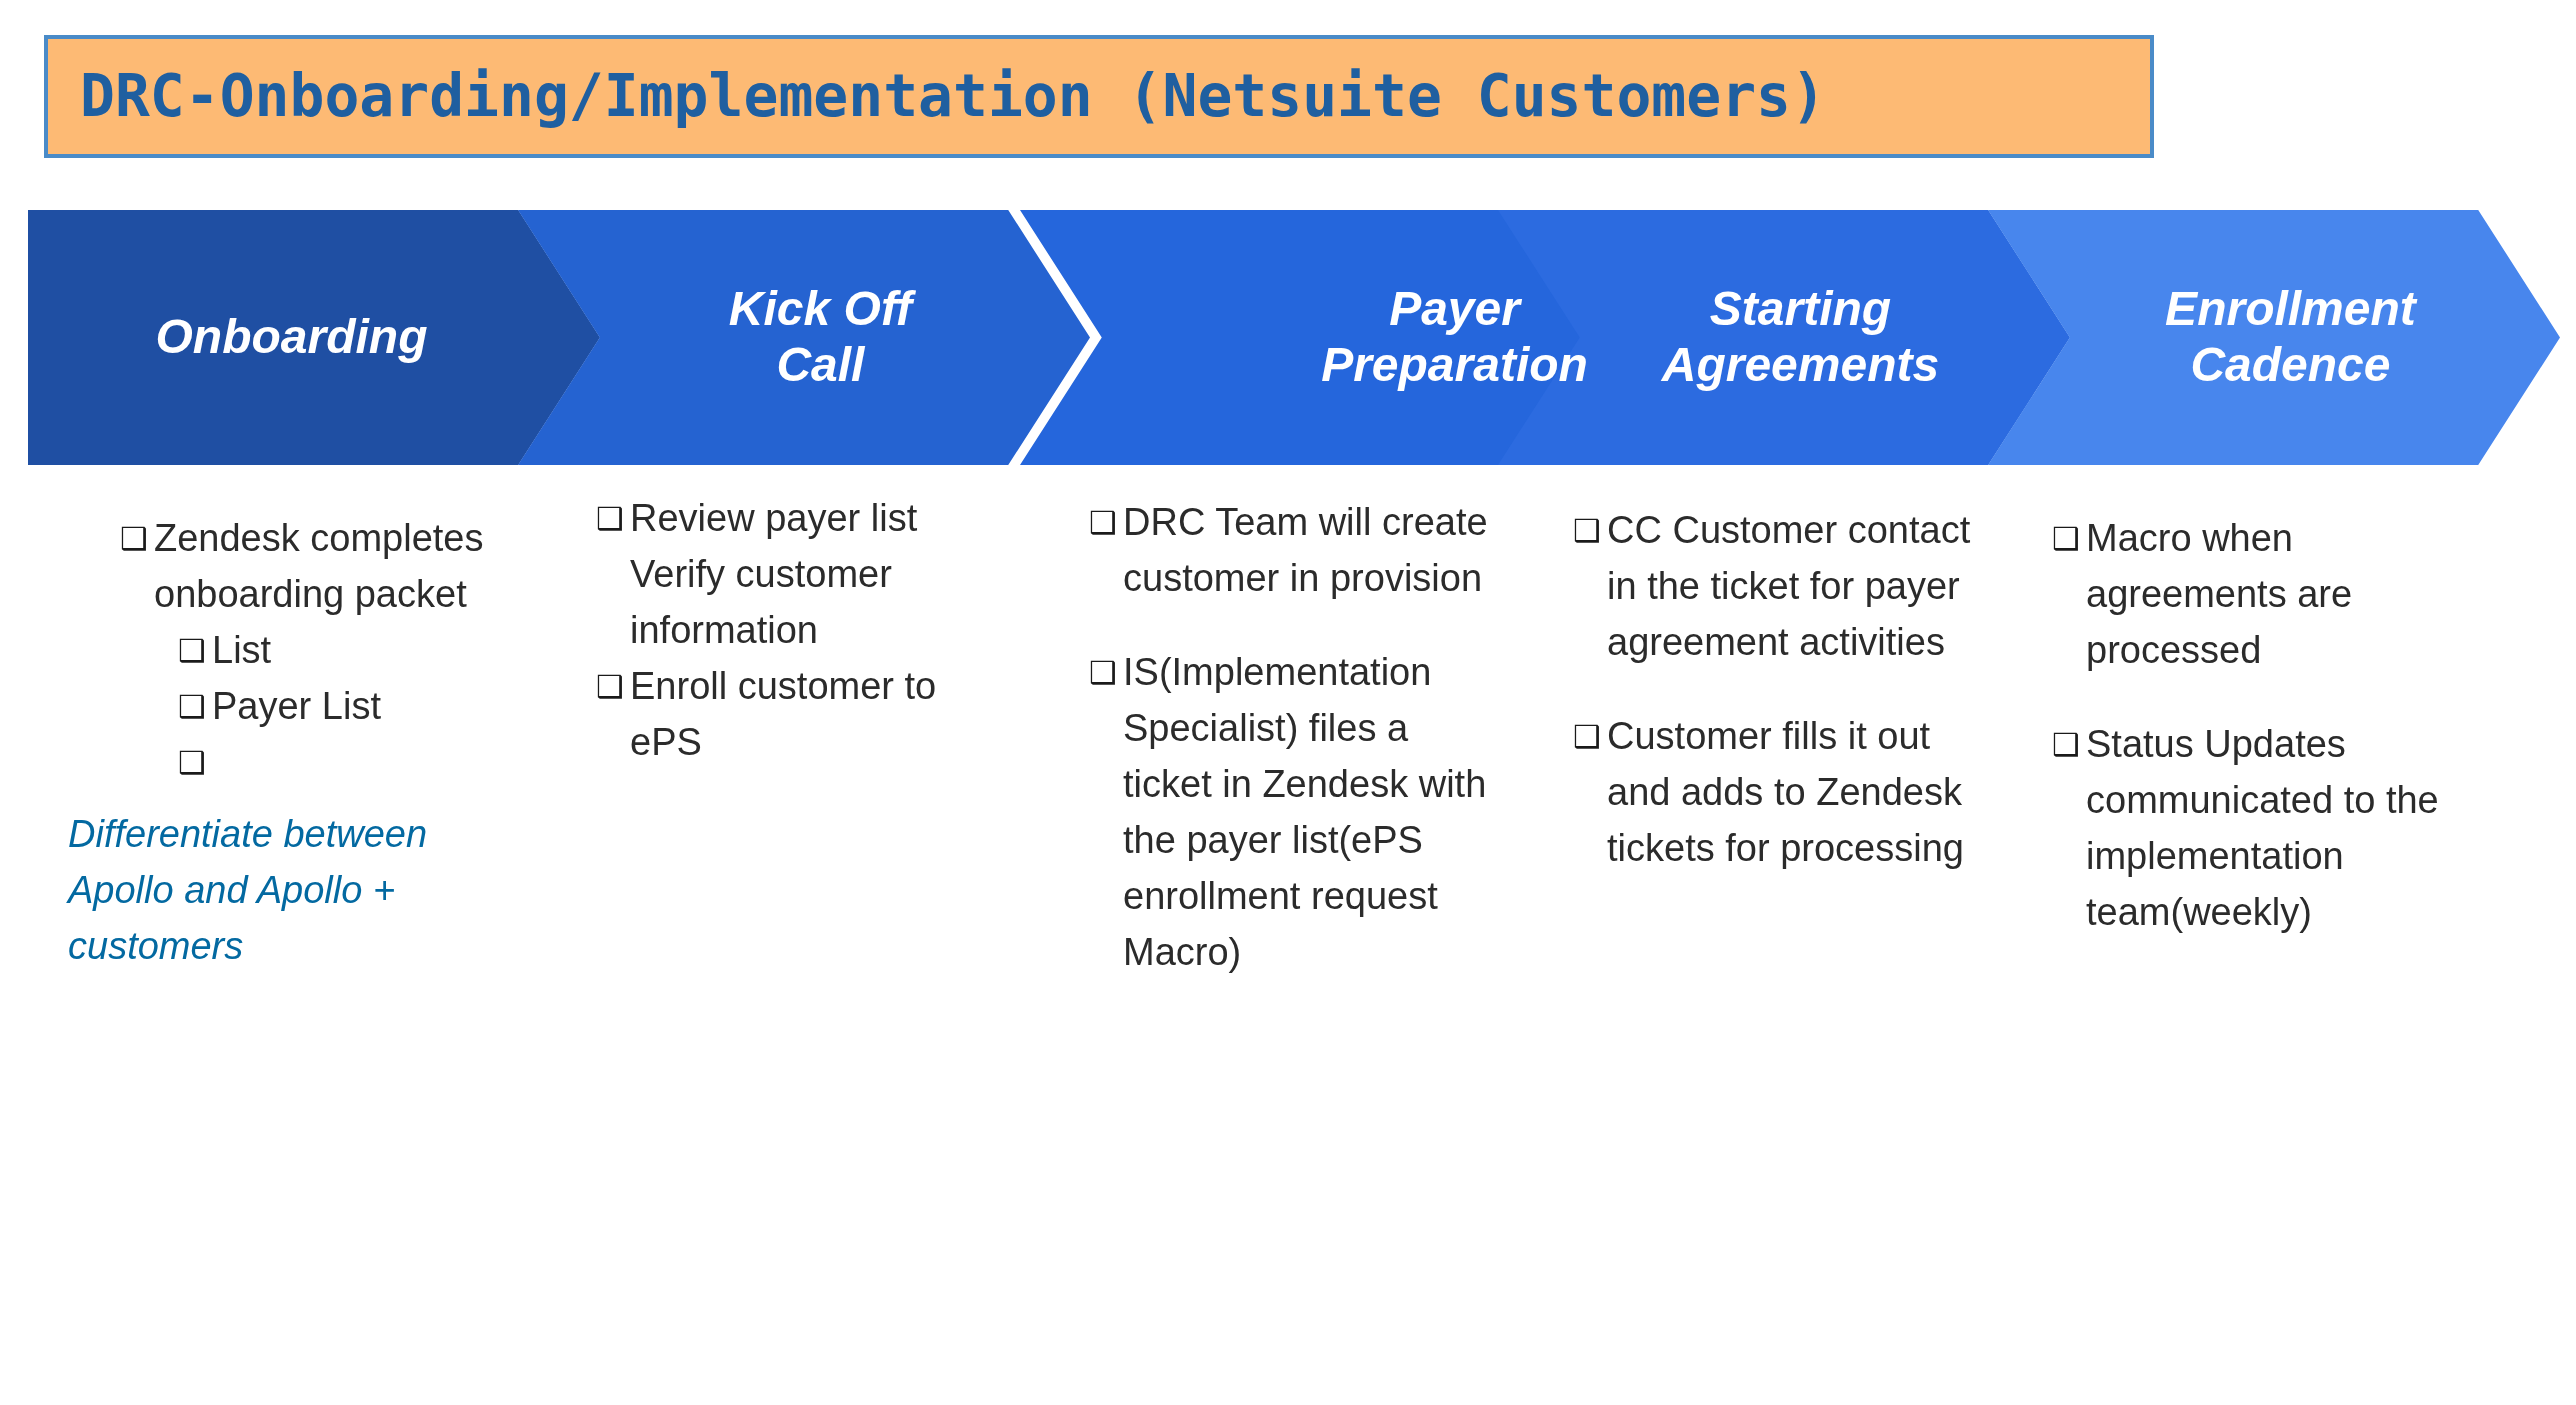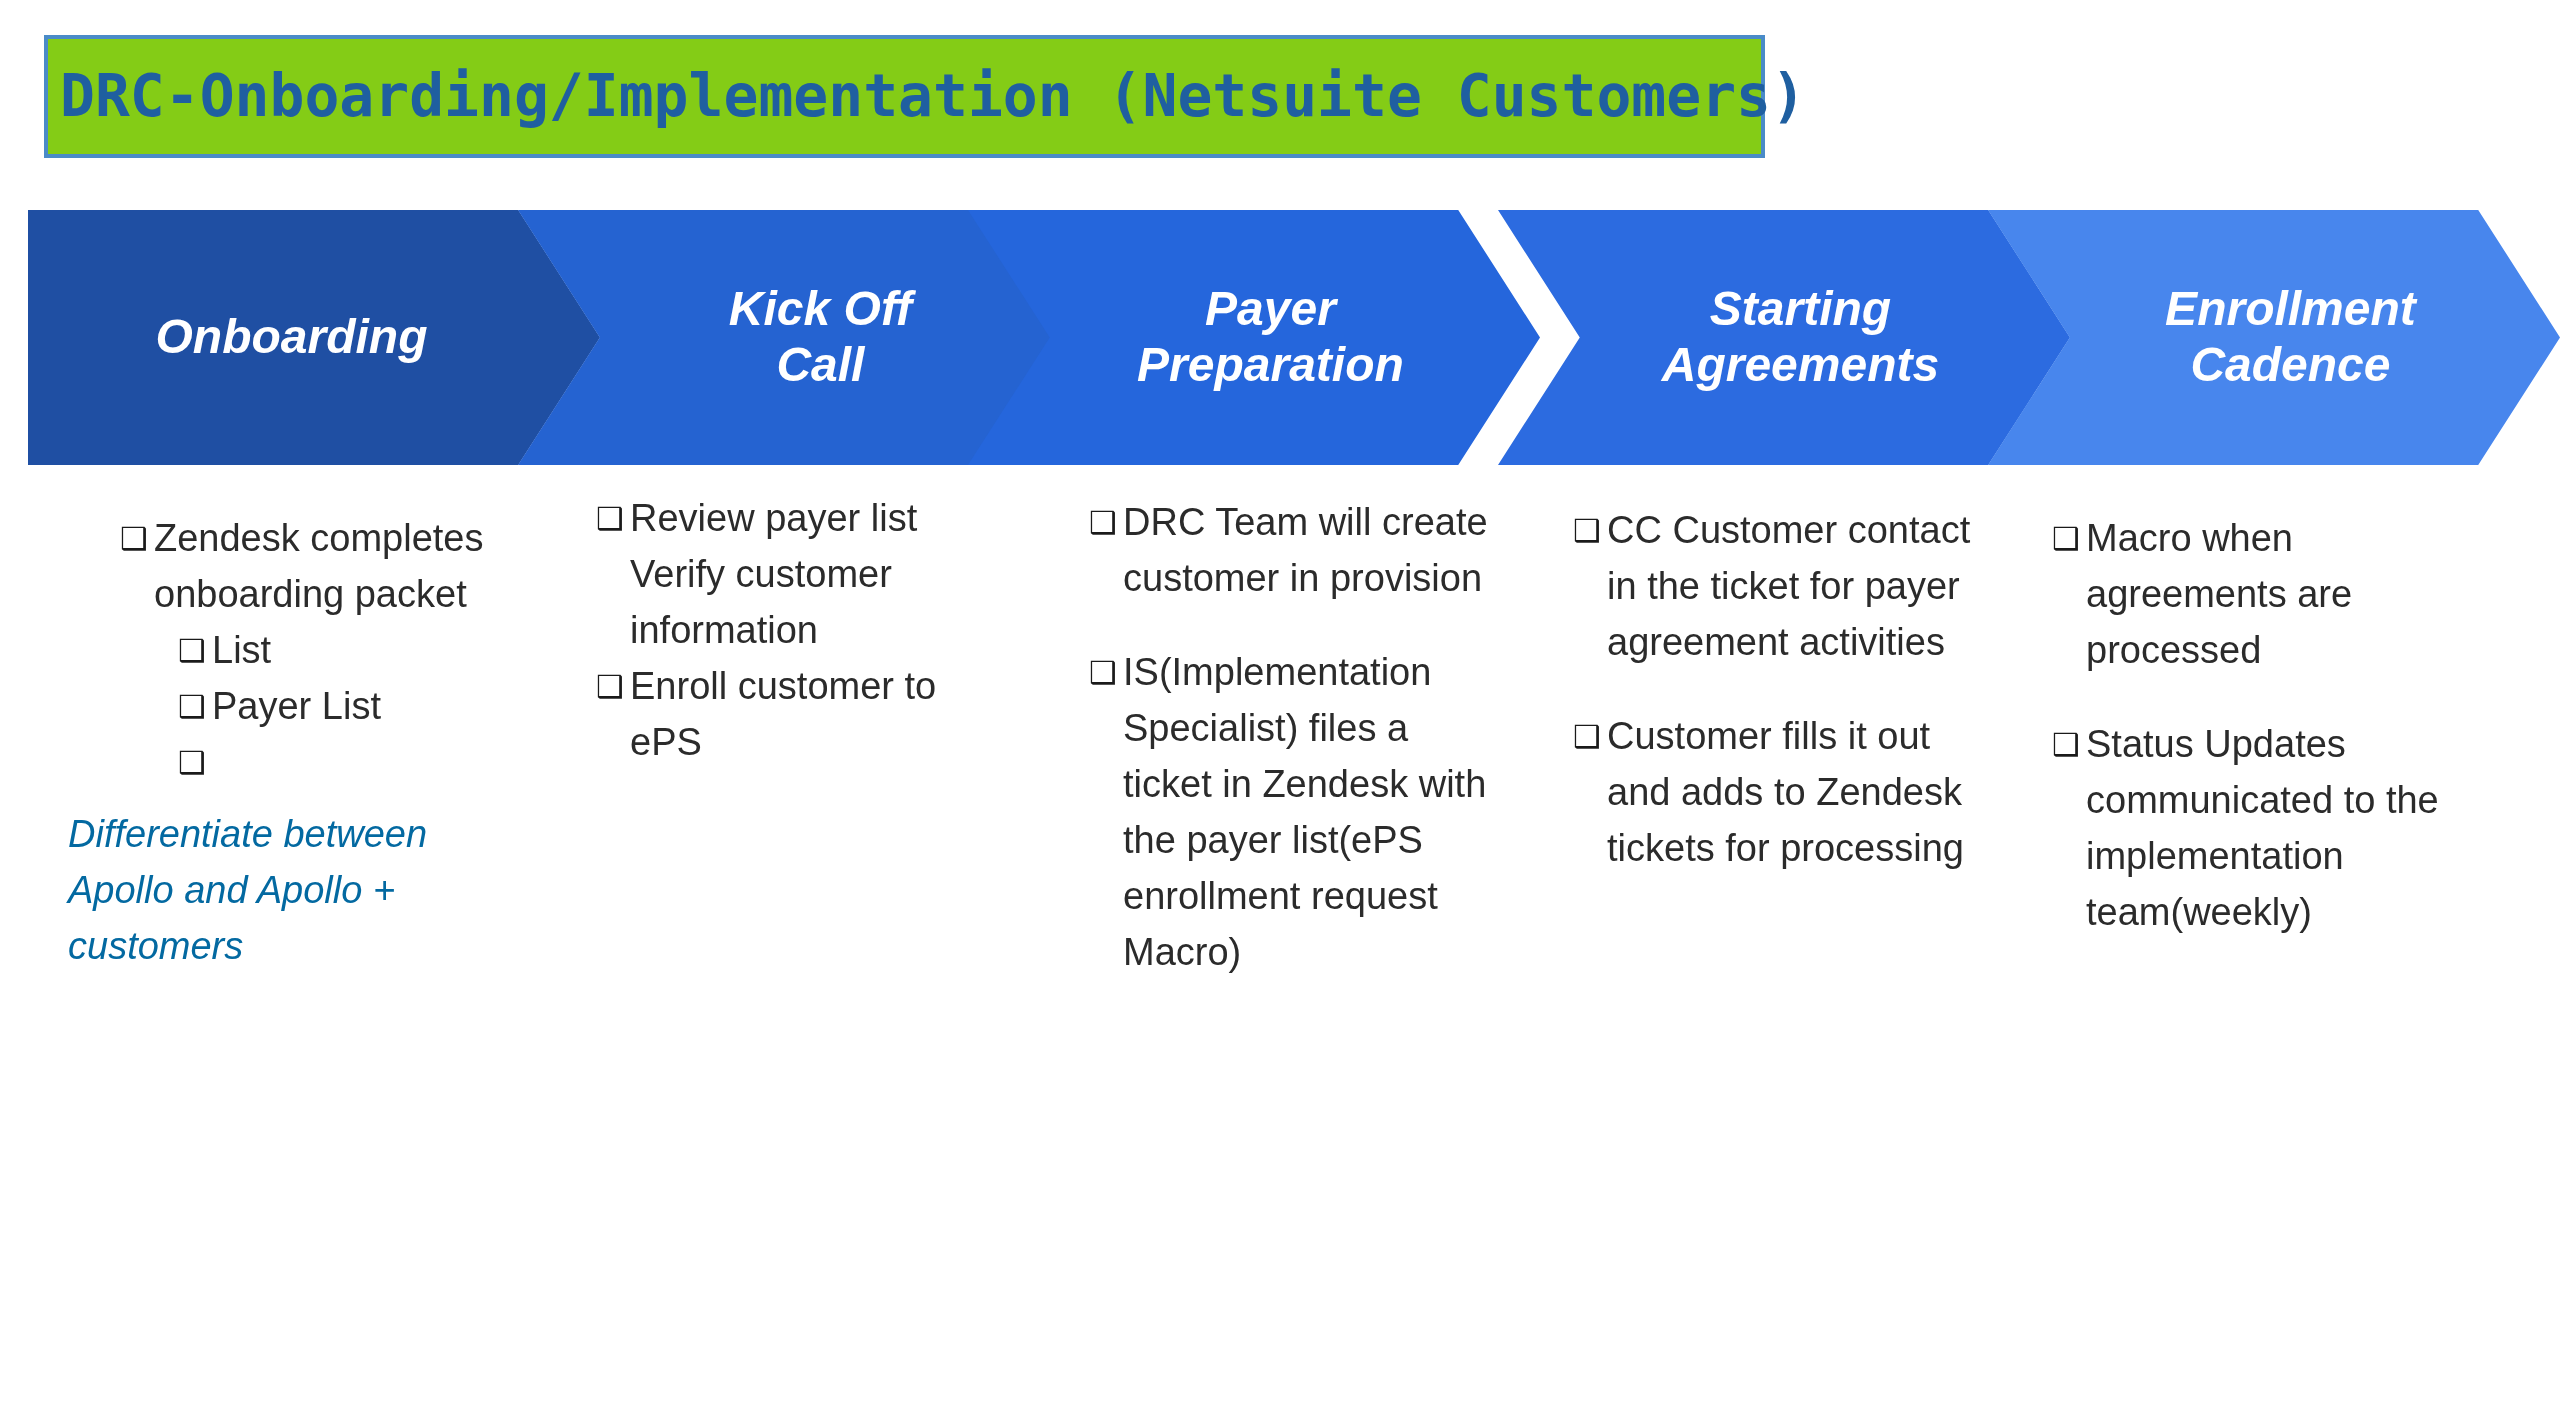--- a/index.html
+++ b/index.html
@@ -15,28 +15,28 @@
     overflow: hidden;
     font-family: "Liberation Sans", "DejaVu Sans", sans-serif;
     -webkit-font-smoothing: antialiased;
   }
 
   
   #title-box {
     position: absolute;
     left: 44px;
     top: 35px;
-    width: 1721px;
+    width: 2110px;
     height: 123px;
     box-sizing: border-box;
-    background: #84cc16;
+    background: #fdba74;
     border: 4px solid #4A8BC8;
     display: flex;
     align-items: center;
-    padding-left: 12px;
+    padding-left: 32px;
   }
   #title-text {
     font-family: "DejaVu Sans Mono", "Liberation Mono", monospace;
     font-weight: bold;
     font-size: 58px;
     line-height: 1.1;
     color: #1F5FA0;
     letter-spacing: 0px;
     white-space: nowrap;
   }
@@ -130,21 +130,21 @@
       </svg>
       <div class="chevron-label" style="margin-right: 45px; margin-left: 0px;">Onboarding</div>
     </div>
     <div class="chevron" style="left: 518px; width: 572px;">
       <svg viewBox="0 0 573.6 256" preserveAspectRatio="none">
         <polygon points="0,0 491.6,0 573.6,128 491.6,256 0,256 82,128" fill="#2563D1"></polygon>
       </svg>
       <div class="chevron-label" style="margin-right: 4.1px; margin-left: 37px;">Kick Off
 Call</div>
     </div>
-    <div class="chevron" style="left: 968px; width: 572px;">
+    <div class="chevron" style="left: 1020px; width: 572px; justify-content: flex-end;">
       <svg viewBox="0 0 573.6 256" preserveAspectRatio="none">
         <polygon points="0,0 491.6,0 573.6,128 491.6,256 0,256 82,128" fill="#2566DC"></polygon>
       </svg>
       <div class="chevron-label" style="margin-right: 4.1px; margin-left: 37px;">Payer
 Preparation</div>
     </div>
     <div class="chevron" style="left: 1498px; width: 572px; justify-content: center;">
       <svg viewBox="0 0 573.6 256" preserveAspectRatio="none">
         <polygon points="0,0 491.6,0 573.6,128 491.6,256 0,256 82,128" fill="#2C6BE0"></polygon>
       </svg>

